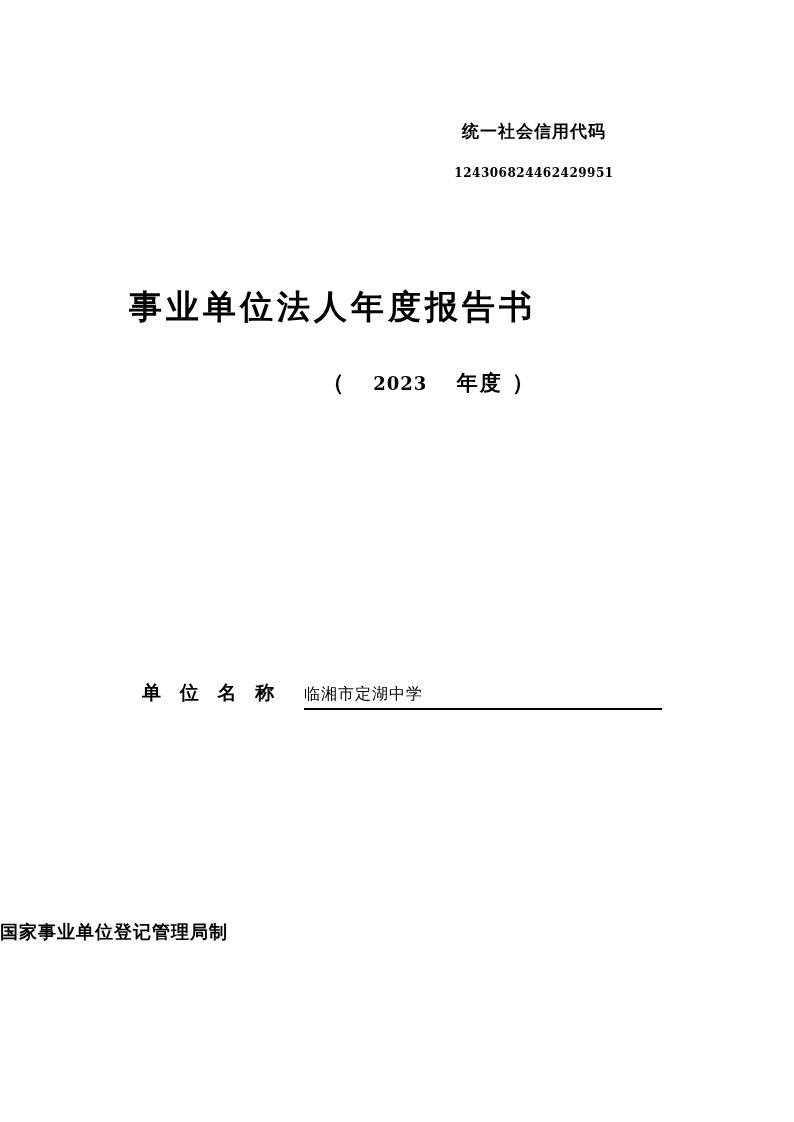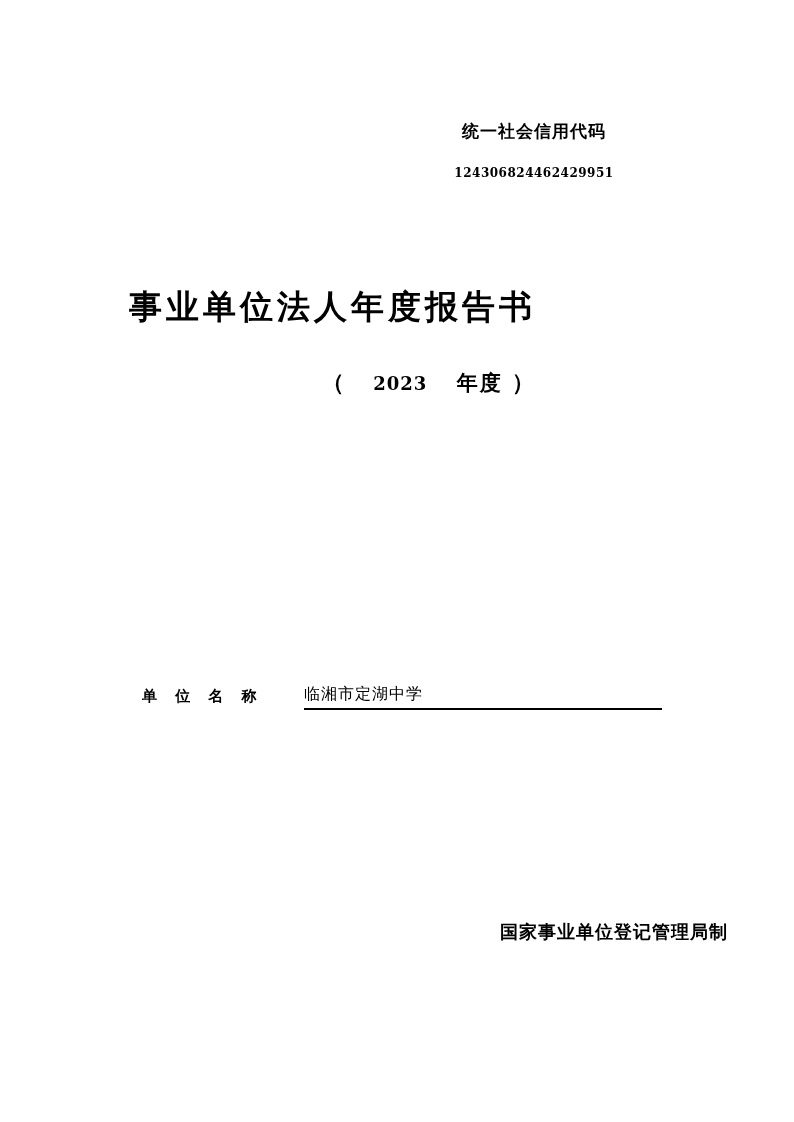--- a/index.html
+++ b/index.html
@@ -90,23 +90,23 @@
     top: 658px;
     left: 142px;
     width: 520px;
   }
   .field-row {
     display: flex;
     align-items: flex-end;
     height: 52px;
   }
   .field-label {
-    font-family: Liberation Sans, sans-serif;
+    font-family: Liberation Serif, serif;
     font-weight: bold;
-    font-size: 15px;
+    font-size: 19px;
     letter-spacing: 7px;
     white-space: nowrap;
     padding-bottom: 4px;
     width: 162px;
   }
   .field-value-wrap {
     flex: 1;
     border-bottom: 2px solid #000;
     height: 30px;
     position: relative;
@@ -120,21 +120,21 @@
     font-size: 16px;
     letter-spacing: 1px;
   }
 
   
   .issuer {
     position: absolute;
     top: 920px;
     left: 0;
     width: 728px;
-    text-align: right;
+    text-align: left;
     font-family: "DejaVu Serif", "Liberation Serif", serif;
     font-weight: bold;
     font-size: 18px;
     letter-spacing: 1px;
   }
 </style>
 </head>
 <body>
 
 <div class="page">

